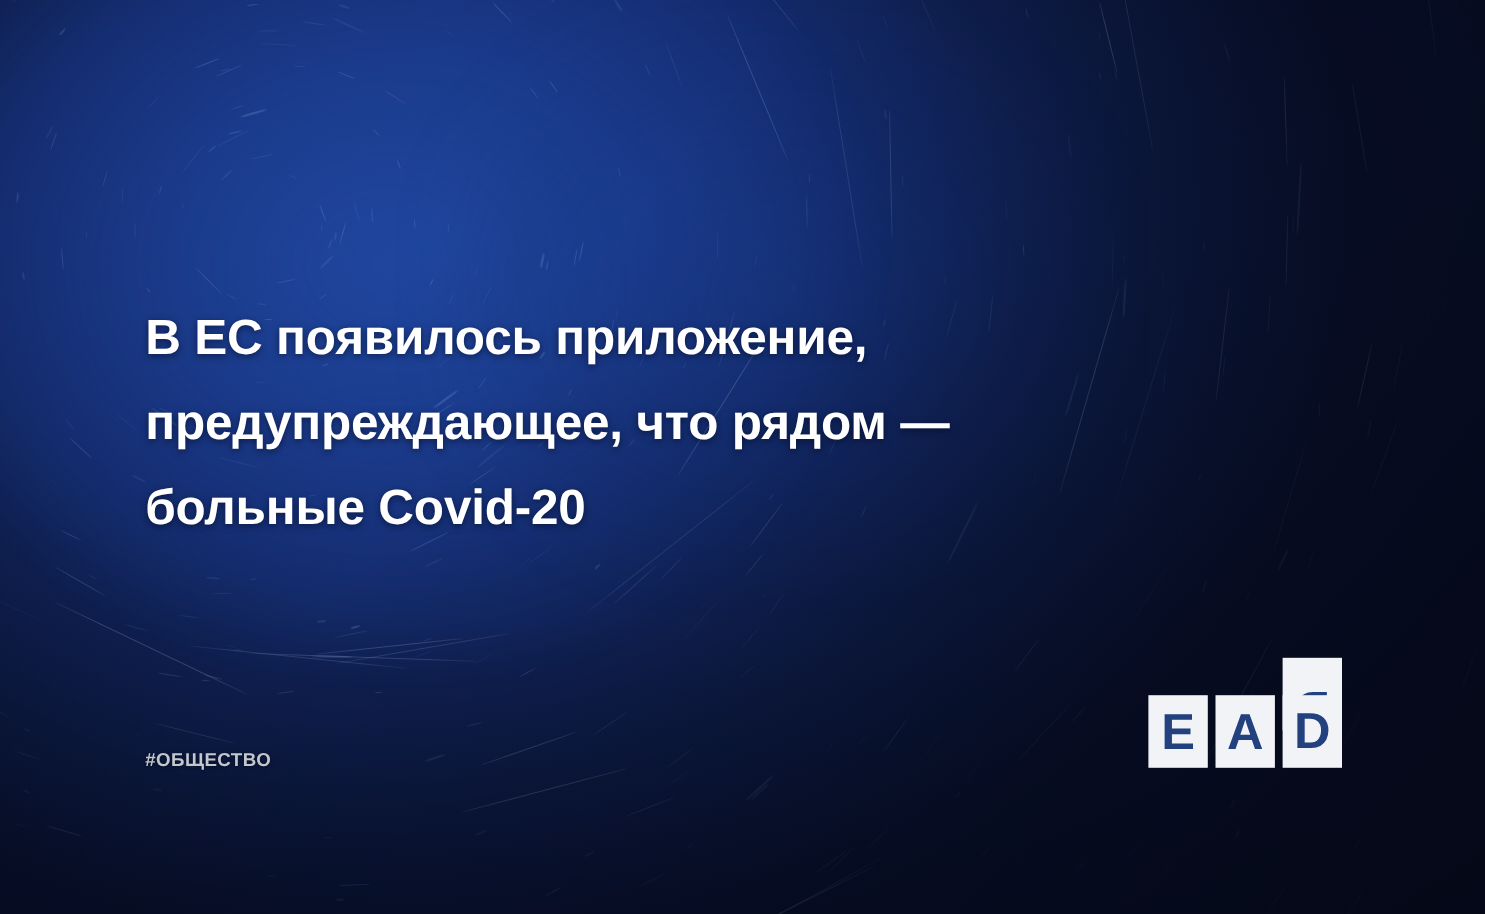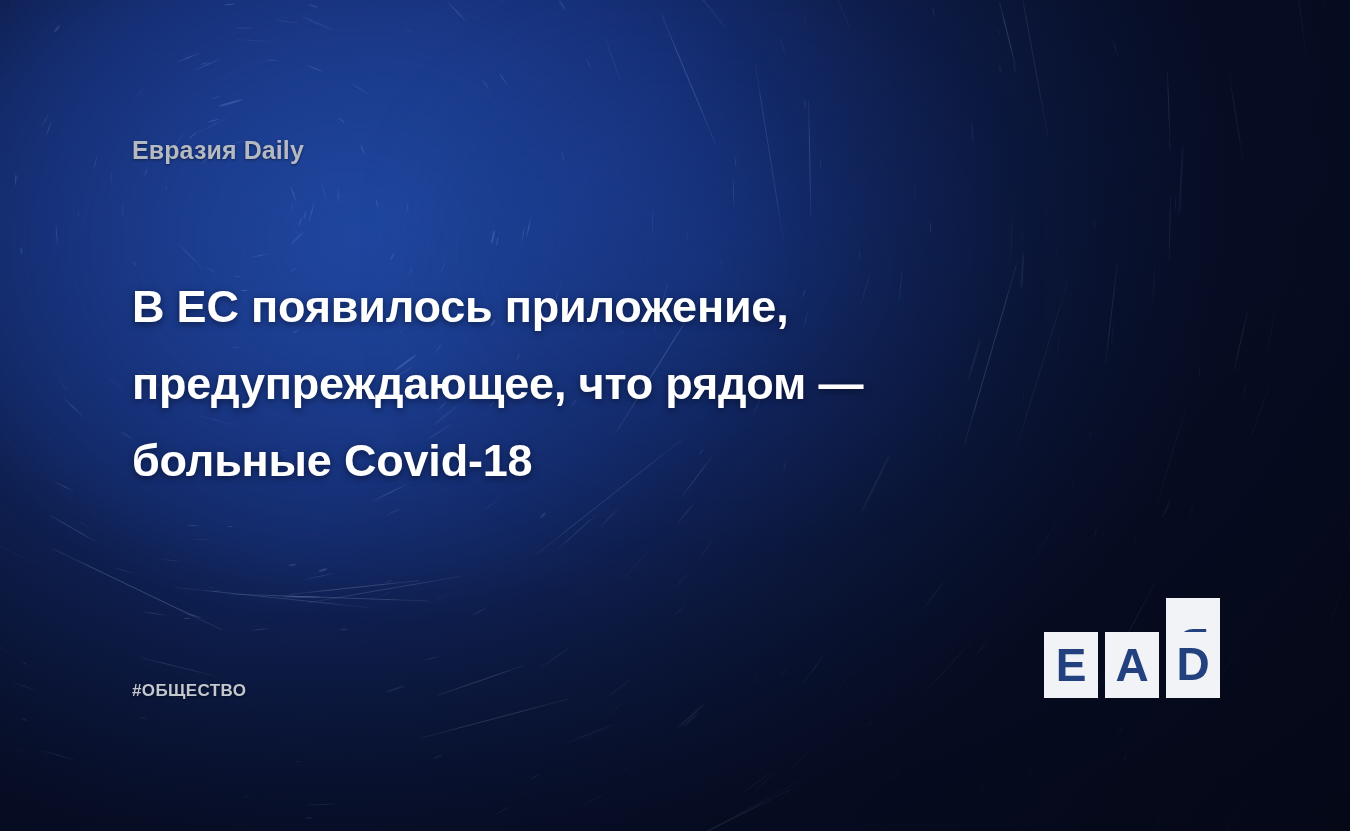--- a/index.html
+++ b/index.html
@@ -474,23 +474,22 @@
       <i class="trail" style="left:1378.9px;top:282.7px;width:66.7px;height:1px;opacity:0.479;background:rgba(190,215,255,0.75);transform:rotate(436.0deg);"></i>
       <i class="trail" style="left:1080.4px;top:401.0px;width:188.7px;height:1px;opacity:0.258;background:rgba(190,215,255,0.75);transform:rotate(440.9deg);"></i>
       <i class="trail" style="left:1351.9px;top:615.1px;width:188.9px;height:1px;opacity:0.199;background:rgba(190,215,255,0.75);transform:rotate(107.0deg);"></i>
       <i class="trail" style="left:1584.5px;top:1084.0px;width:85.5px;height:1px;opacity:0.253;background:rgba(190,215,255,0.75);transform:rotate(122.5deg);"></i>
       <i class="trail" style="left:1470.9px;top:883.1px;width:122.7px;height:1px;opacity:0.404;background:rgba(190,215,255,0.75);transform:rotate(118.2deg);"></i>
       <i class="trail" style="left:1656.3px;top:254.4px;width:97.0px;height:1px;opacity:0.237;background:rgba(190,215,255,0.75);transform:rotate(442.6deg);"></i>
     </div>
   <div class="bg-vignette"></div>
   <div class="bg-corner-dark"></div>
 
-  <div class="site-name">Евразия Daily</div>
-
-  <h1 class="headline">В ЕС появилось приложение, предупреждающее, что рядом — больные Covid-18</h1>
+
+  <h1 class="headline">В ЕС появилось приложение, предупреждающее, что рядом — больные Covid-20</h1>
 
   <div class="tag">#ОБЩЕСТВО</div>
 
   <div class="logo">
     <div class="logo-tile">
       <span class="glyph">E</span>
     </div>
     <div class="logo-tile">
       <span class="glyph">A</span>
     </div>

